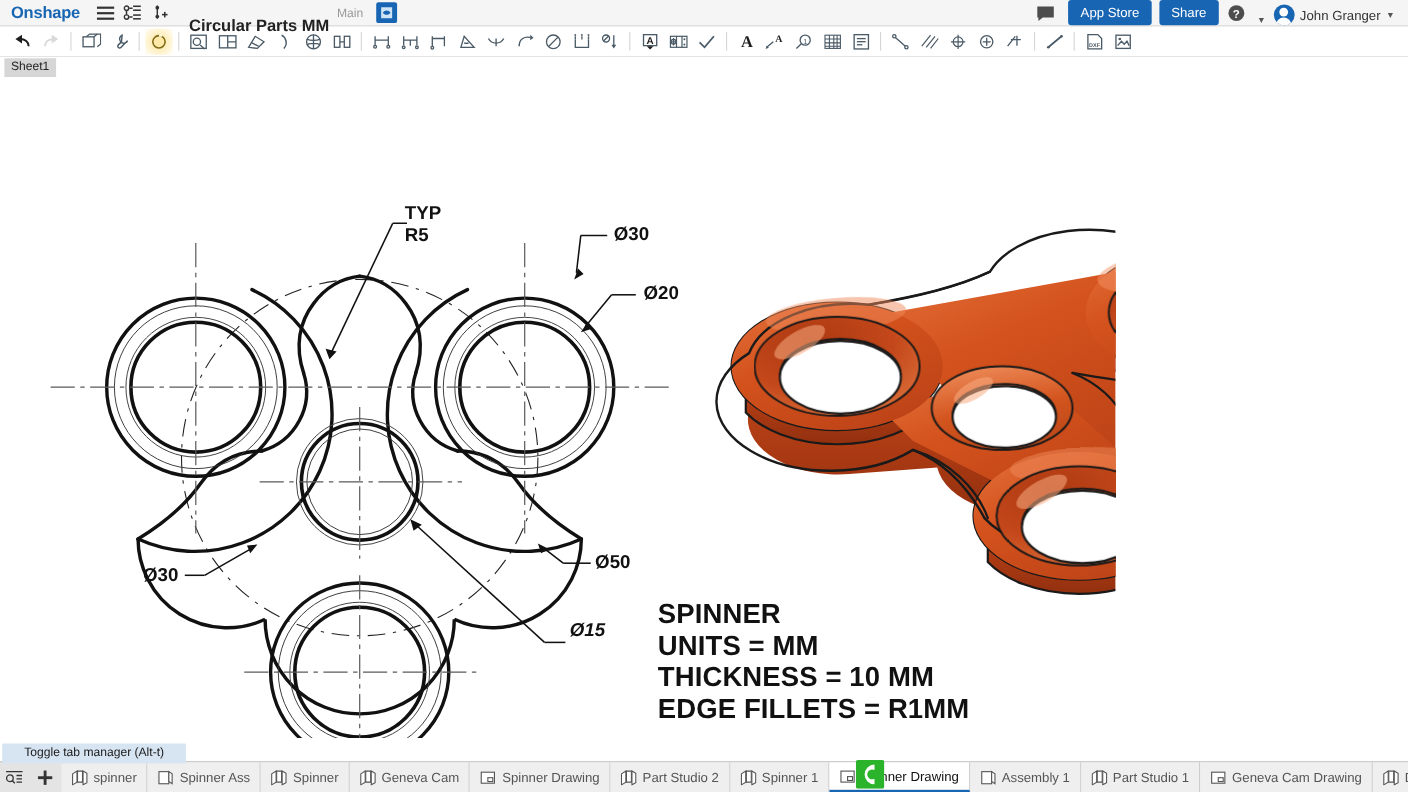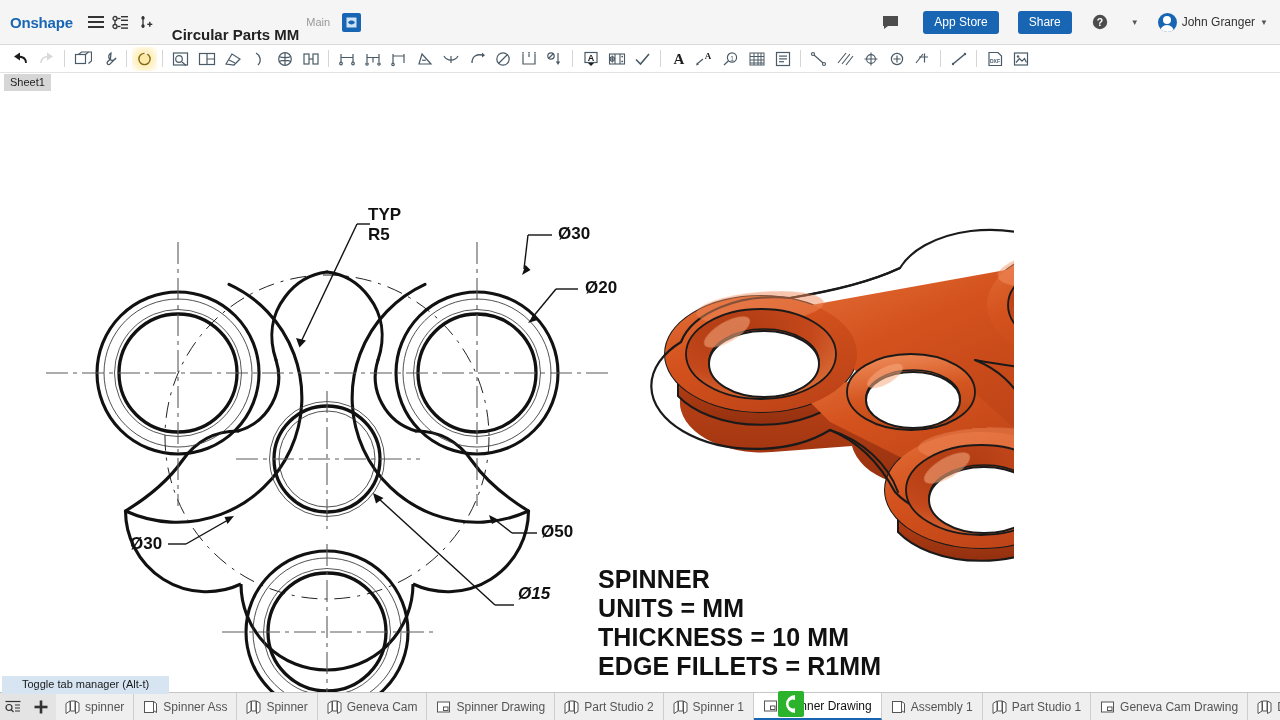--- a/index.html
+++ b/index.html
@@ -5,21 +5,21 @@
   * { box-sizing: border-box; margin: 0; padding: 0; }
   html, body { width: 1280px; height: 720px; overflow: hidden; }
   body {
     font-family: "Liberation Sans", sans-serif;
     background: #ffffff;
     -webkit-font-smoothing: antialiased;
   }
 
   
   .header {
-    height: 45px;
+    height: 24px;
     background: #f5f5f5;
     border-bottom: 1px solid #d9d9d9;
     display: flex;
     align-items: center;
     padding: 0 8px;
     position: relative;
   }
   .logo {
     font-size: 15px;
     font-weight: bold;
@@ -50,22 +50,22 @@
   .doc-badge {
     width: 19px; height: 19px;
     background: #1866b3;
     border-radius: 2px;
     margin-left: 12px;
     display: flex; align-items: center; justify-content: center;
   }
   .hdr-right {
     margin-left: auto;
     display: flex;
-    align-items: center;
-    gap: 19px;
+    align-items: flex-end;
+    gap: 7px;
     padding-right: 4px;
   }
   .btn-blue {
     background: #1866b3;
     color: #fff;
     font-size: 12px;
     padding: 4px 11px 5px;
     border-radius: 3px;
     border: none;
     cursor: pointer;

